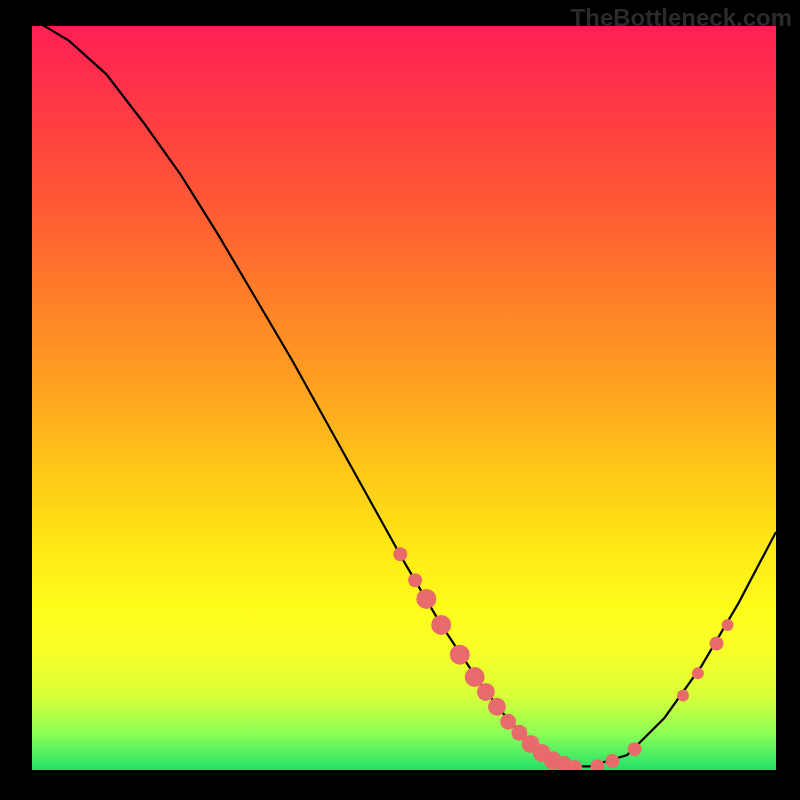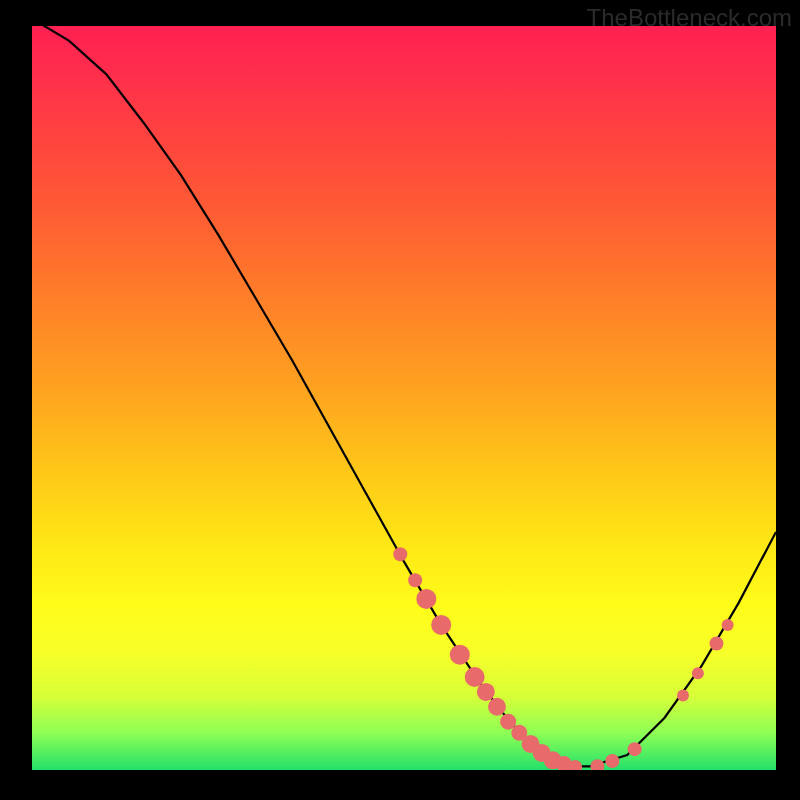--- a/index.html
+++ b/index.html
@@ -19,21 +19,21 @@
   height: 800px;
   background: #000;
 }
 .watermark {
   position: absolute;
   top: 4px;
   right: 8px;
   color: #2b2b2b;
   font-family: Arial, sans-serif;
   font-size: 24px;
-  font-weight: normal;
+  font-weight: bold;
   z-index: 10;
 }
 .plot-area {
   position: absolute;
   left: 32px;
   top: 26px;
   width: 744px;
   height: 744px;
 }
 .gradient-bg {

